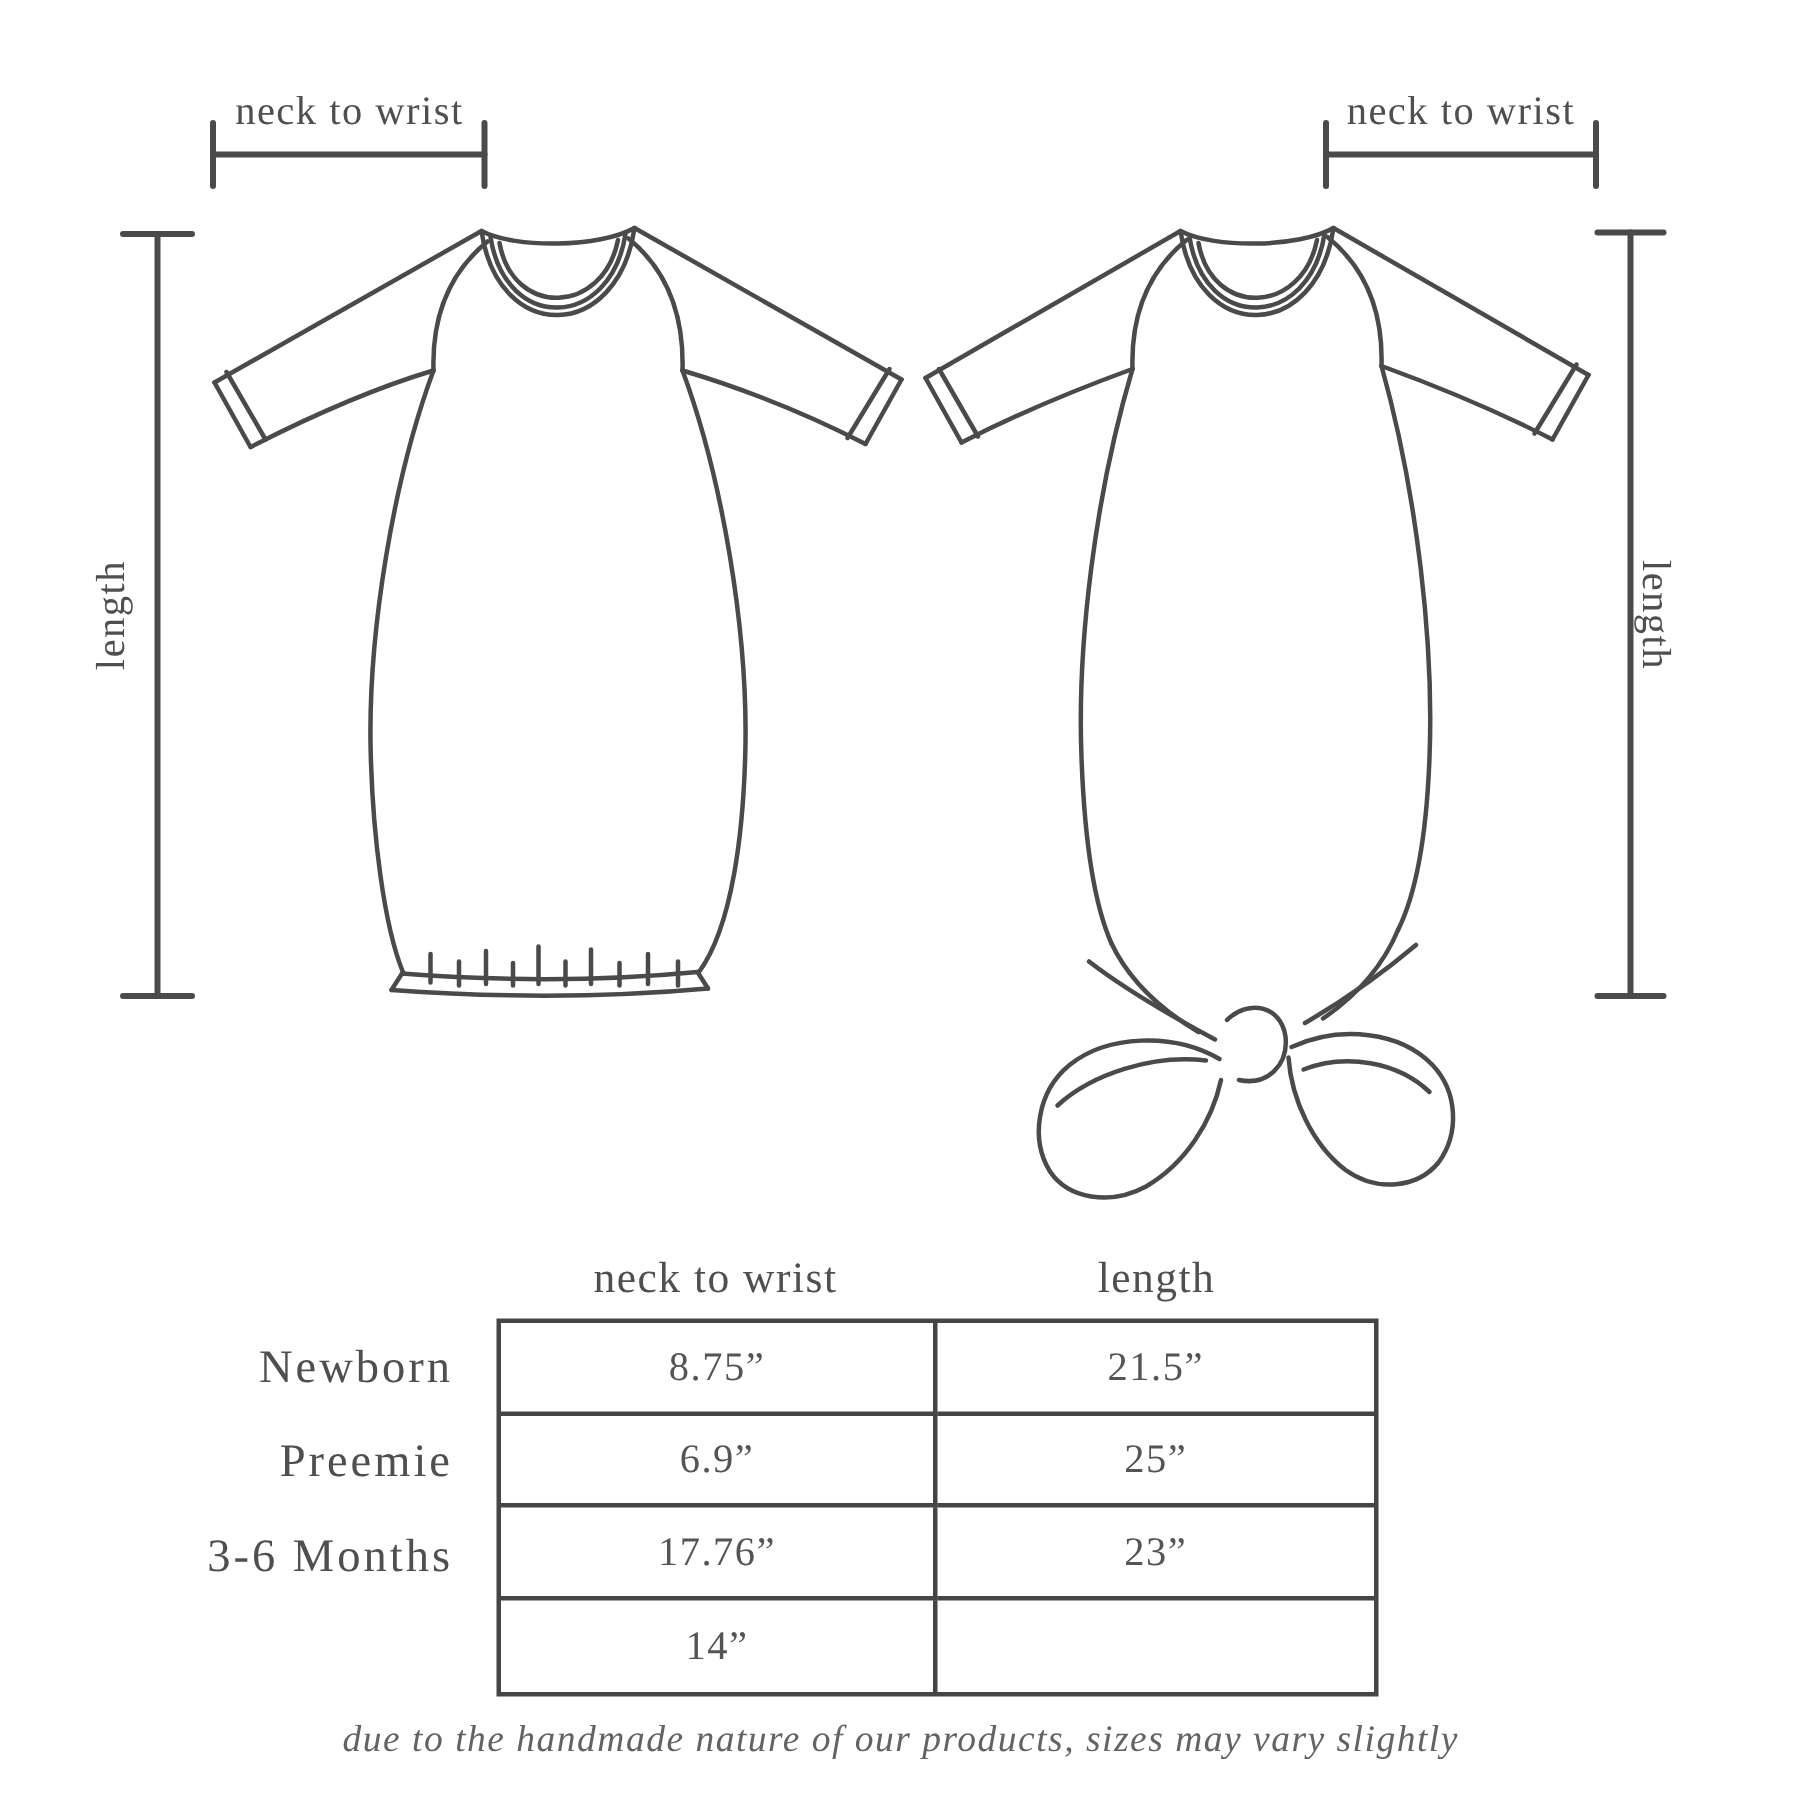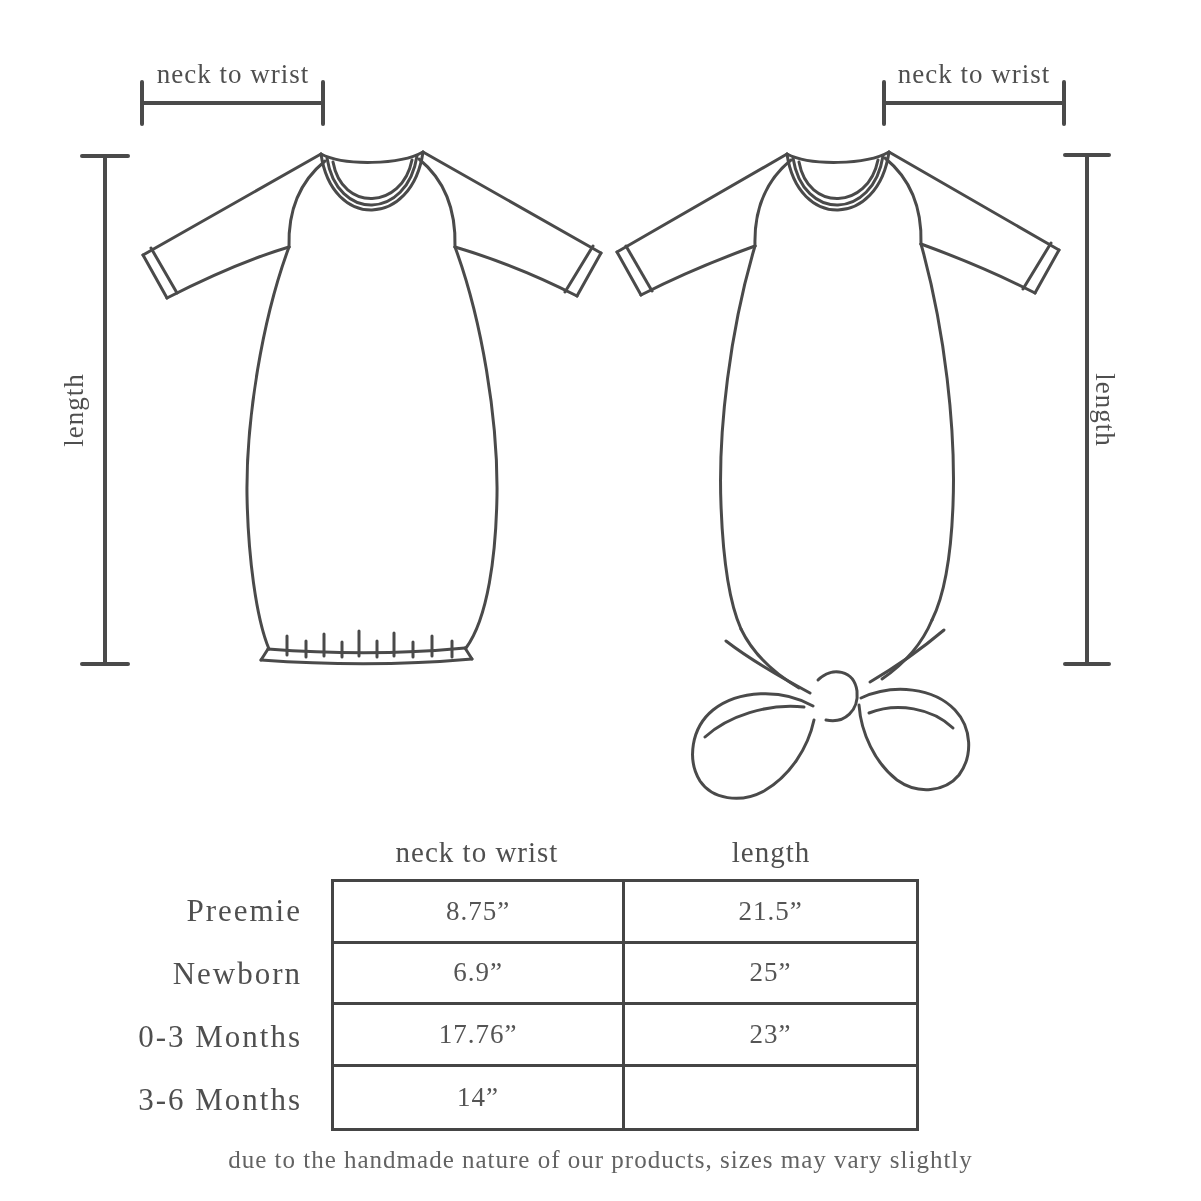--- a/index.html
+++ b/index.html
@@ -38,21 +38,21 @@
   }
   .values-table .cell{
     display:flex;align-items:center;justify-content:center;
     font-size:27px;letter-spacing:1px;color:#555555;box-sizing:border-box;
   }
   .values-table .c0{border-right:3px solid #454545;}
   .values-table .rb{border-bottom:3px solid #454545;}
 
   .footnote{
     position:absolute;left:0;top:1146px;width:1201px;text-align:center;
-    font-size:25px;letter-spacing:1px;color:#636363;
+    font-style:italic;font-size:25px;letter-spacing:1px;color:#636363;
   }
 </style>
 </head>
 <body>
 
 <svg class="art" width="1201" height="830" viewBox="0 0 1201 830" fill="none" stroke="#4a4a4a" stroke-width="3" stroke-linecap="round" stroke-linejoin="round">
 
   <g stroke-width="4">
     <path d="M142 82 V124"></path>
       <path d="M323 82 V124"></path>
@@ -158,23 +158,22 @@
 
 <div class="meas-label ntw-left">neck to wrist</div>
 <div class="meas-label ntw-right">neck to wrist</div>
 <div class="meas-label len-left">length</div>
 <div class="meas-label len-right">length</div>
 
 <div class="col-head h1">neck to wrist</div>
 <div class="col-head h2">length</div>
 
 <div class="row-labels">
+  <div class="rl">Newborn</div>
   <div class="rl">Preemie</div>
-  <div class="rl">Newborn</div>
-  <div class="rl">0-3 Months</div>
   <div class="rl">3-6 Months</div>
 </div>
 
 <div class="values-table">
   <div class="cell c0 rb">8.75”</div>
   <div class="cell rb">21.5”</div>
   <div class="cell c0 rb">6.9”</div>
   <div class="cell rb">25”</div>
   <div class="cell c0 rb">17.76”</div>
   <div class="cell rb">23”</div>

